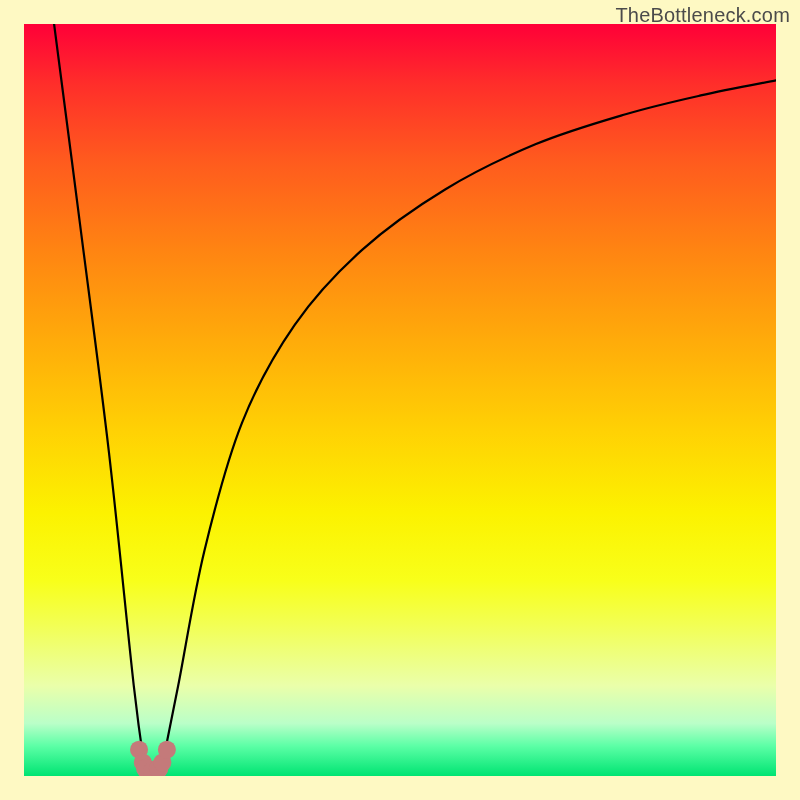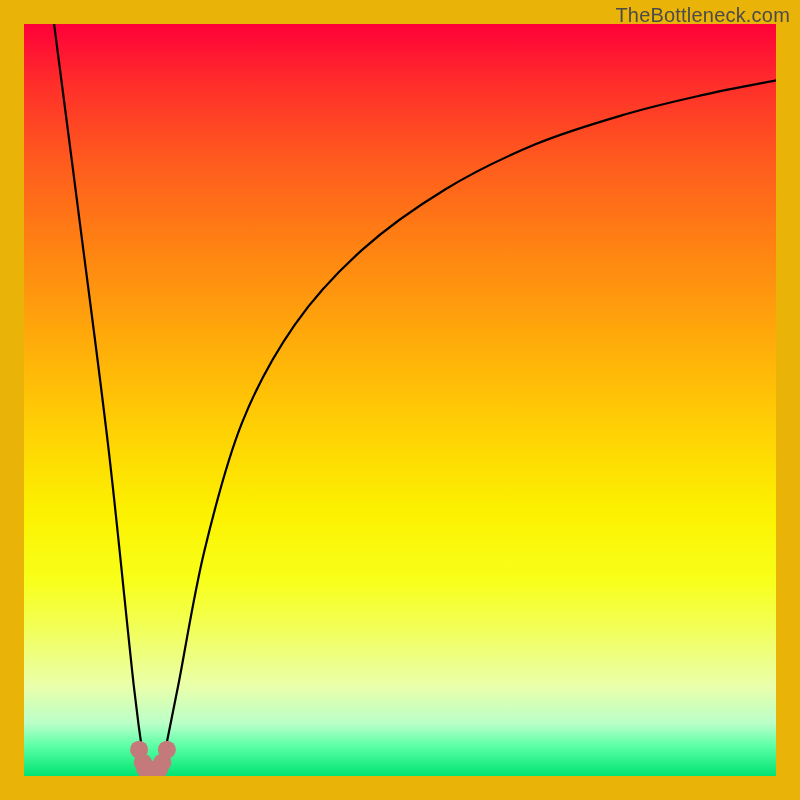--- a/index.html
+++ b/index.html
@@ -8,21 +8,21 @@
     width: 800px;
     height: 800px;
     overflow: hidden;
     background: #000;
     font-family: Arial, Helvetica, sans-serif;
   }
   .frame {
     position: relative;
     width: 800px;
     height: 800px;
-    background: #eab308;
+    background: #fef9c3;
   }
   .plot {
     position: absolute;
     left: 24px;
     top: 24px;
     width: 752px;
     height: 752px;
     background: linear-gradient(to bottom,
       #ff0038 0%,
       #ff2e2a 8%,

